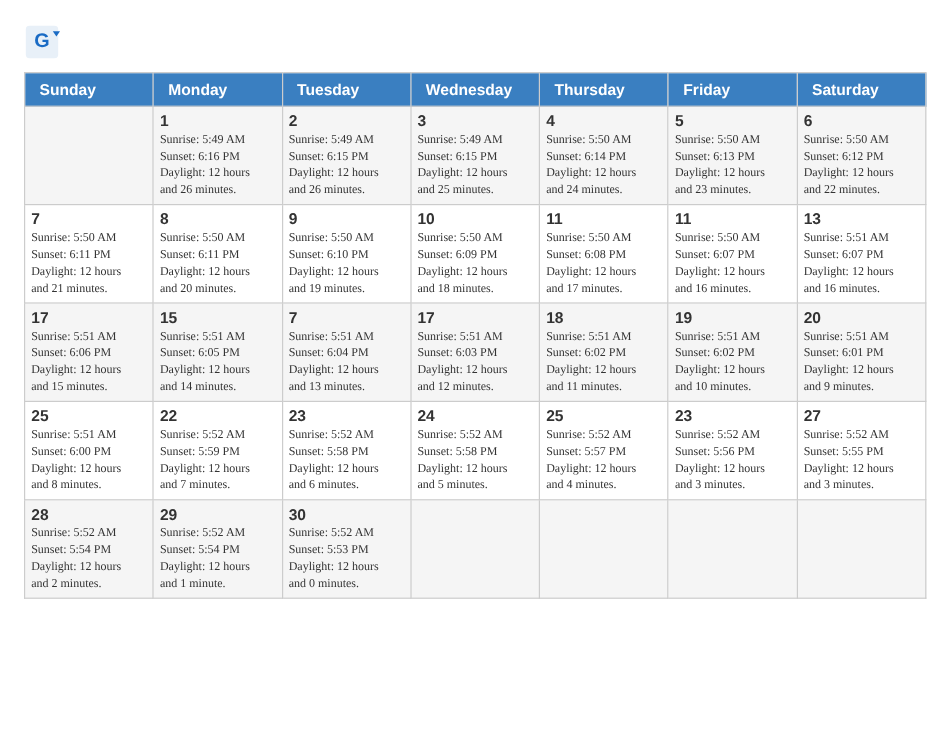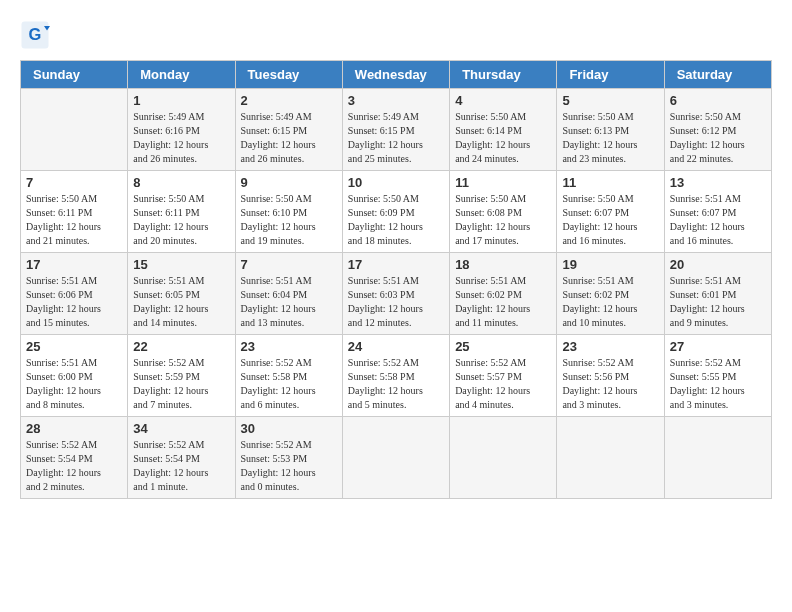--- a/index.html
+++ b/index.html
@@ -328,21 +328,21 @@
       </tr>
       <tr>
         <td>
           <span class="day-number">28</span>
           <div class="cell-info" style="white-space: pre-line;">Sunrise: 5:52 AM
 Sunset: 5:54 PM
 Daylight: 12 hours
 and 2 minutes.</div>
         </td>
         <td>
-          <span class="day-number">34</span>
+          <span class="day-number">29</span>
           <div class="cell-info" style="white-space: pre-line;">Sunrise: 5:52 AM
 Sunset: 5:54 PM
 Daylight: 12 hours
 and 1 minute.</div>
         </td>
         <td>
           <span class="day-number">30</span>
           <div class="cell-info" style="white-space: pre-line;">Sunrise: 5:52 AM
 Sunset: 5:53 PM
 Daylight: 12 hours

